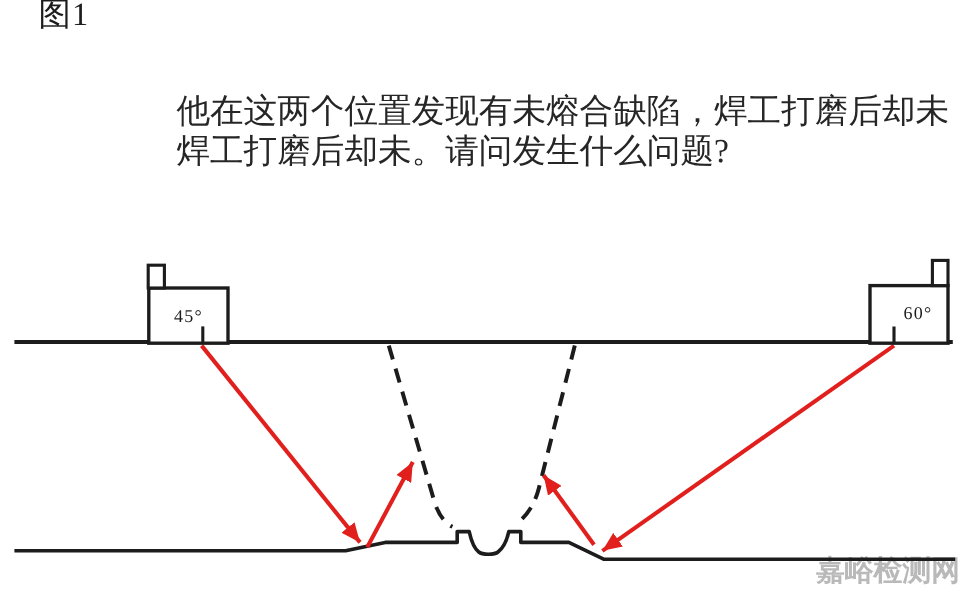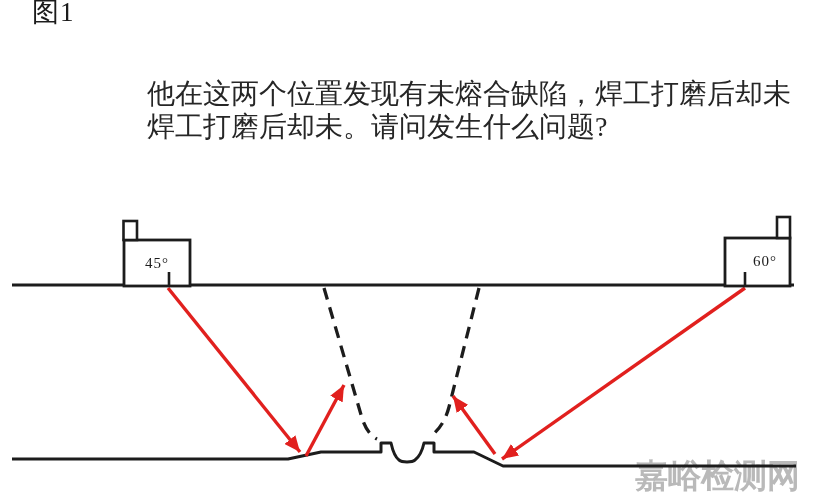--- a/index.html
+++ b/index.html
@@ -24,21 +24,21 @@
     position:absolute;left:99px;top:77px;width:680px;
     font-size:28px;line-height:33px;color:var(--text);
     z-index:1;
     margin-left:48px;
   }
   .question .q-line{white-space:nowrap;}
   .watermark{
     position:absolute;right:14px;bottom:8px;text-align:left;z-index:2;
   }
   .watermark-cn{
-    font-size:33px;font-weight:bold;color:var(--watermark-cn);
+    font-size:24px;font-weight:bold;color:var(--watermark-cn);
     letter-spacing:0px;line-height:28px;
     font-family:"Liberation Sans","DejaVu Sans",sans-serif;
   }
   .watermark-en{
     font-size:15px;font-style:italic;color:var(--watermark-en);
     letter-spacing:0.5px;margin-top:3px;
     font-family:"Liberation Sans","DejaVu Sans",sans-serif;
   }
   svg.diagram{
     position:absolute;left:0;top:0;z-index:3;pointer-events:none;

